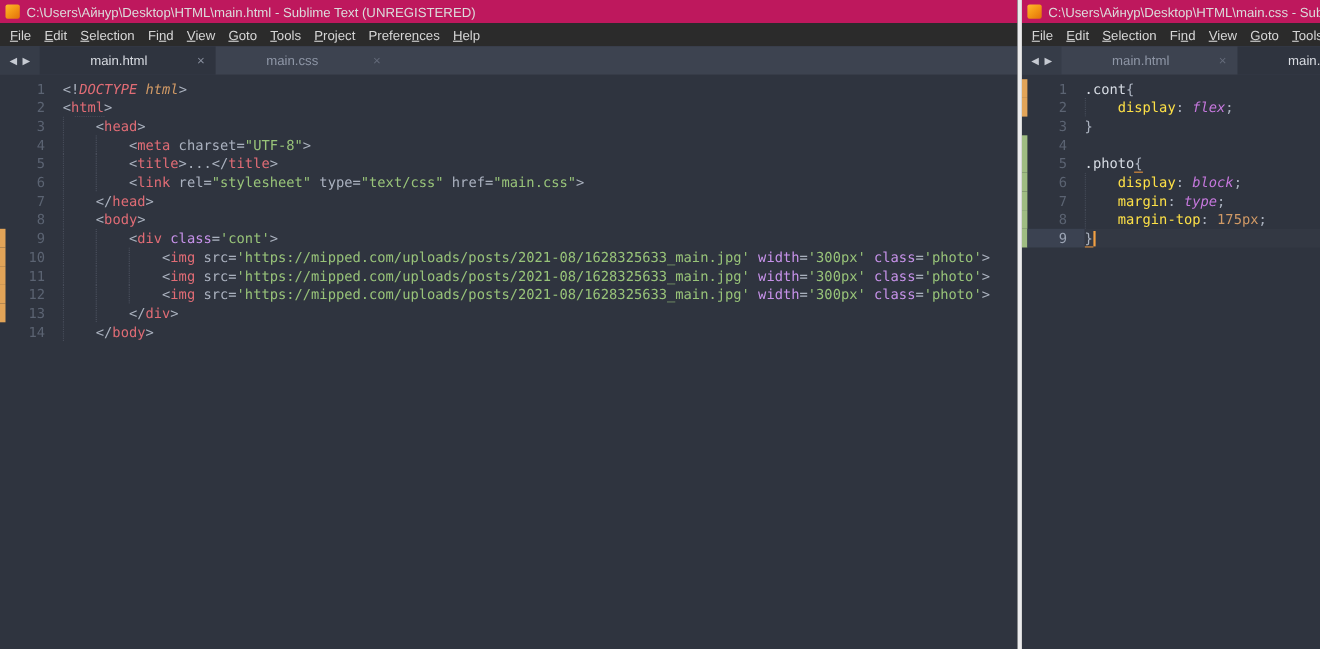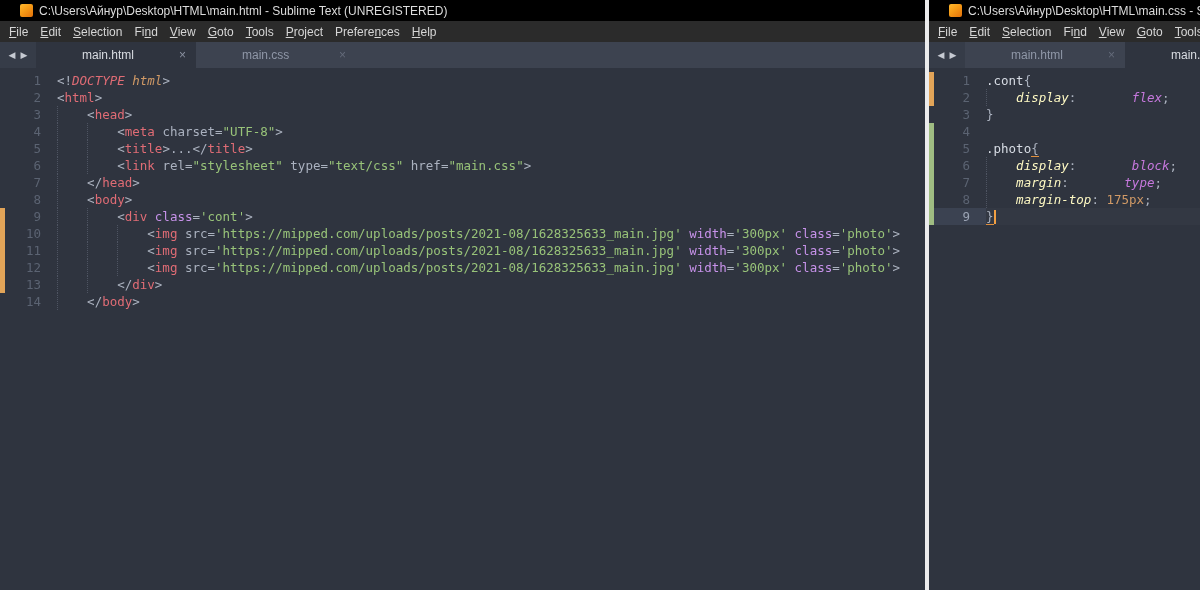--- a/index.html
+++ b/index.html
@@ -6,22 +6,22 @@
   html,body { margin:0; padding:0; background:#000; }
   .screen { position:relative; width:1200px; height:590px; overflow:hidden; background:#191919;
             font-family:"Liberation Sans", sans-serif; }
   .window { position:absolute; top:0; height:590px; display:flex; flex-direction:column;
             background:#2f343f; overflow:hidden; }
   #win-left { left:0; width:925px; }
   #win-right { left:929px; width:271px; }
   .divider { position:absolute; left:925px; top:0; width:4px; height:590px; background:#ebebec; z-index:9; }
 
   
-  .titlebar { flex:0 0 21px; height:21px; background:#000000; display:flex; align-items:center;
-              gap:6px; padding-left:20px; white-space:nowrap; overflow:hidden; }
+  .titlebar { flex:0 0 21px; height:21px; background:#be185d; display:flex; align-items:center;
+              gap:6px; padding-left:5px; white-space:nowrap; overflow:hidden; }
   .app-icon { flex:0 0 13px; width:13px; height:13px; border-radius:2px;
               background:linear-gradient(140deg,#ffb92e 0%,#f59a16 45%,#e2700a 100%); }
   .title-text { color:#dcdcdc; font-size:12px; }
 
   
   .menubar { flex:0 0 21px; height:21px; background:#2b2b2b; display:flex; align-items:center;
              padding-left:3px; white-space:nowrap; overflow:hidden; }
   .menu-item { color:#d6d6d6; font-size:12px; padding:2px 6px; cursor:default; }
   .menu-item u { text-decoration:underline; }
 
@@ -53,22 +53,22 @@
 
   
   .tk-pun   { color:#abb2bf; }
   .tk-tag   { color:#e06c75; }
   .tk-attr  { color:#aab1bf;margin-top:20px; }
   .tk-attr2 { color:#c792ea; }
   .tk-str   { color:#98c379; }
   .tk-doctype { color:#e06c75; font-style:italic; }
   .tk-dtarg { color:#d19a66; font-style:italic; }
   .tk-sel   { color:#d7dce4; }
-  .tk-prop  { color:#fef9c3; font-style:italic; }
-  .tk-val   { color:#c678dd; font-style:italic;margin-left:48px; }
+  .tk-prop  { color:#fde047; }
+  .tk-val   { color:#c678dd; font-style:italic; }
   .tk-num   { color:#d19a66; }
   .tk-dotted { border-bottom:1px dotted #9aa1ad; padding-bottom:1px; }
   .tk-match  { border-bottom:2px solid #e08f3c; }
   .caret { display:inline-block; width:2px; height:14px; background:#f2a043;
            vertical-align:middle; margin-top:-2px; }
 </style>
 </head>
 <body>
 
 <div class="screen">

